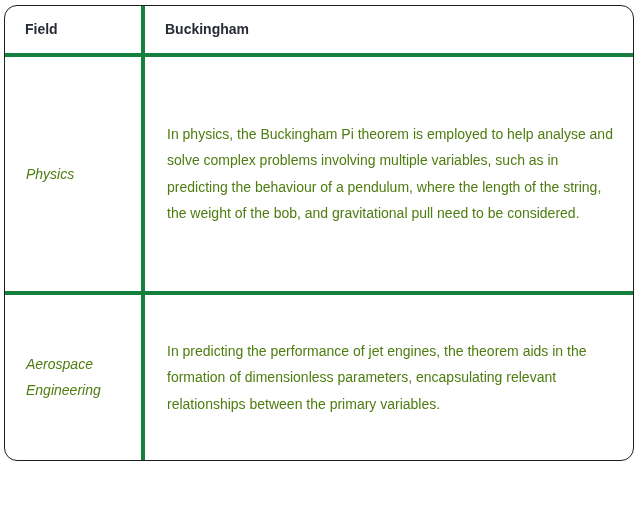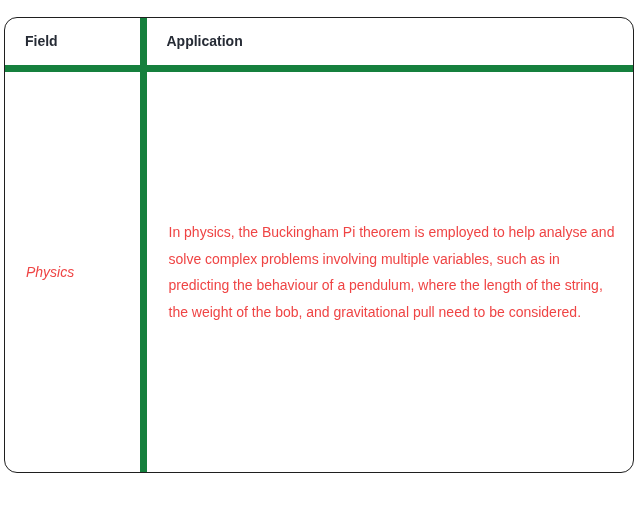--- a/index.html
+++ b/index.html
@@ -1,22 +1,22 @@
 <!DOCTYPE html>
 <html><head>
   <meta charset="utf-8">
   <style>
     html, body { margin: 0; padding: 0; background: #ffffff; }
     body { width: 644px; height: 519px; position: relative; font-family: "Liberation Sans", "DejaVu Sans", sans-serif; }
     .table-wrap {
       position: absolute; left: 4px; top: 5px; width: 630px; height: 456px;
-      border: 1.5px solid #1f1f1f; border-radius: 13px; overflow: hidden; box-sizing: border-box; margin-top: 12px;
+      border: 1.5px solid #1f1f1f; border-radius: 13px; overflow: hidden; box-sizing: border-box;
     }
     table { border-collapse: collapse; width: 100%; height: 100%; table-layout: fixed; }
-    th, td { border: 7px solid #15803d; color: #ef4444; font-size: 14px; line-height: 26.5px; vertical-align: middle; text-align: left; }
+    th, td { border: 4px solid #15803d; color: #4d7c0f; font-size: 14px; line-height: 26.5px; vertical-align: middle; text-align: left; }
     tr:first-child th { border-top: none; }
     tr:last-child td { border-bottom: none; }
     th:first-child, td:first-child { border-left: none; }
     th:last-child, td:last-child { border-right: none; }
     th { font-weight: bold; color: #262b35; height: 47px; padding: 0 0 0 20px; }
     td { padding: 0 12px 0 21px; }
     col.c1 { width: 138px; }
     tr.r1 td { height: 179px; }
     tr.r2 td { height: 152px; }
     tr.r3 td { height: 127px; }
@@ -28,23 +28,27 @@
 
 <div class="table-wrap">
   <table>
     <colgroup>
         <col class="c1">
         <col class="c2">
       </colgroup>
     <thead>
       <tr>
         <th>Field</th>
-        <th>Application</th>
+        <th>Buckingham</th>
       </tr>
     </thead>
     <tbody>
       <tr class="r1">
         <td class="field">Physics</td>
         <td class="app">In physics, the Buckingham Pi theorem is employed to help analyse and solve complex problems involving multiple variables, such as in predicting the behaviour of a pendulum, where the length of the string, the weight of the bob, and gravitational pull need to be considered.</td>
       </tr>
+      <tr class="r3">
+        <td class="field" style="padding-right:30px;">Aerospace Engineering</td>
+        <td class="app">In predicting the performance of jet engines, the theorem aids in the formation of dimensionless parameters, encapsulating relevant relationships between the primary variables.</td>
+      </tr>
     </tbody>
   </table>
 </div>
 
 </body></html>

